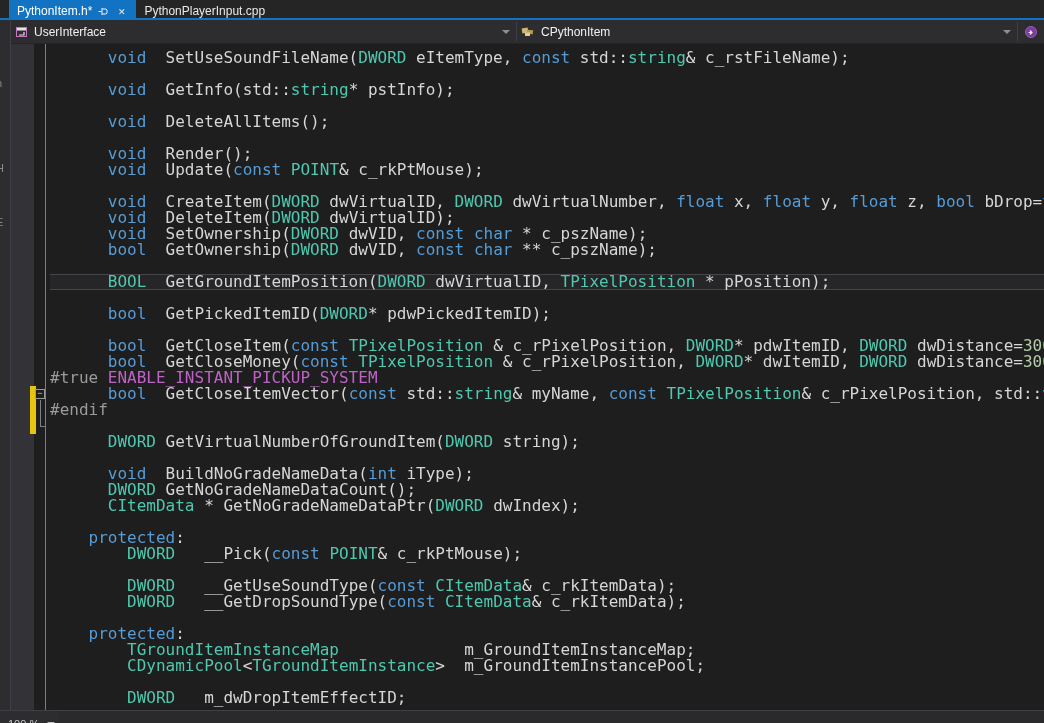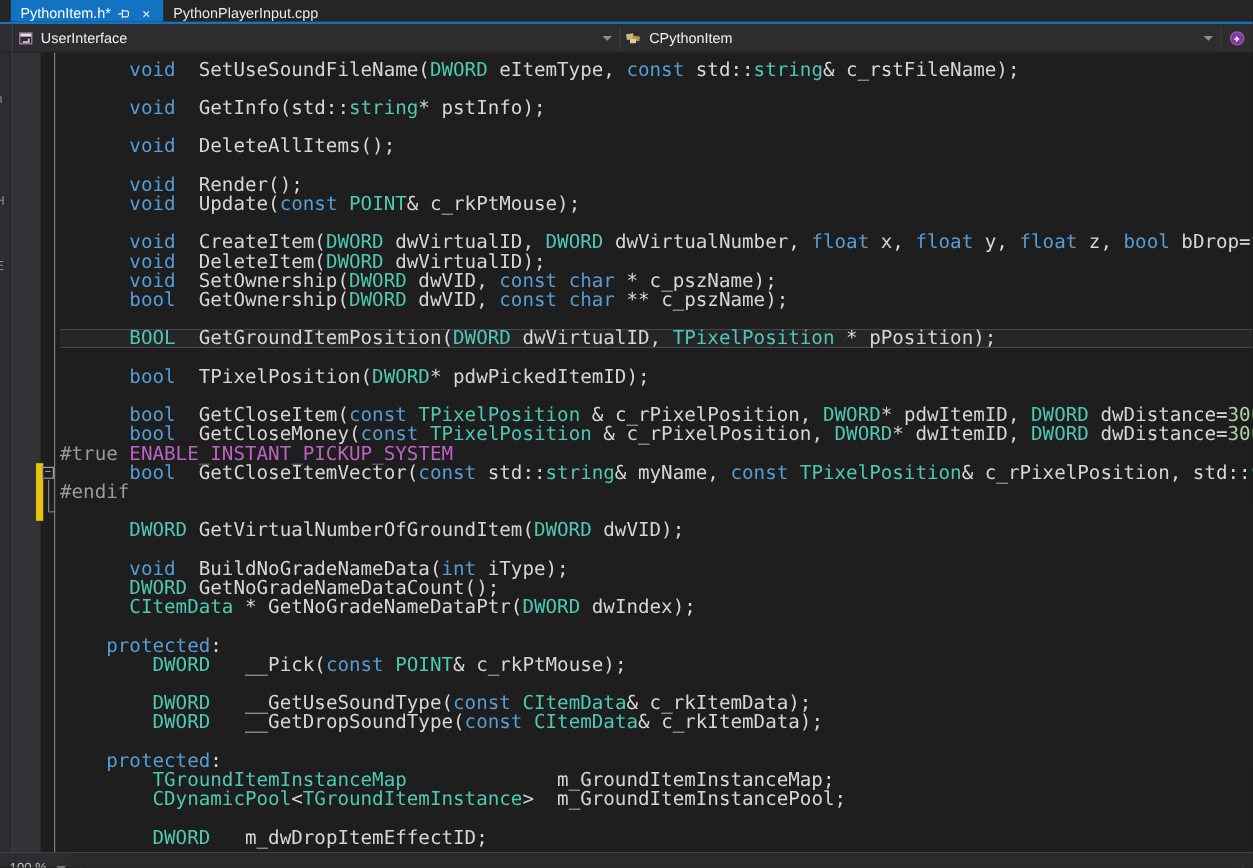--- a/index.html
+++ b/index.html
@@ -138,29 +138,29 @@
           <div class="code-line"><span class="tok-p">      </span><span class="tok-k">void</span><span class="tok-p">  Render();</span></div>
           <div class="code-line"><span class="tok-p">      </span><span class="tok-k">void</span><span class="tok-p">  Update(</span><span class="tok-k">const</span><span class="tok-p"> </span><span class="tok-t">POINT</span><span class="tok-p">&amp; c_rkPtMouse);</span></div>
           <div class="code-line"></div>
           <div class="code-line"><span class="tok-p">      </span><span class="tok-k">void</span><span class="tok-p">  CreateItem(</span><span class="tok-t">DWORD</span><span class="tok-p"> dwVirtualID, </span><span class="tok-t">DWORD</span><span class="tok-p"> dwVirtualNumber, </span><span class="tok-k">float</span><span class="tok-p"> x, </span><span class="tok-k">float</span><span class="tok-p"> y, </span><span class="tok-k">float</span><span class="tok-p"> z, </span><span class="tok-k">bool</span><span class="tok-p"> bDrop=</span><span class="tok-k">true</span><span class="tok-p">);</span></div>
           <div class="code-line"><span class="tok-p">      </span><span class="tok-k">void</span><span class="tok-p">  DeleteItem(</span><span class="tok-t">DWORD</span><span class="tok-p"> dwVirtualID);</span></div>
           <div class="code-line"><span class="tok-p">      </span><span class="tok-k">void</span><span class="tok-p">  SetOwnership(</span><span class="tok-t">DWORD</span><span class="tok-p"> dwVID, </span><span class="tok-k">const</span><span class="tok-p"> </span><span class="tok-k">char</span><span class="tok-p"> * c_pszName);</span></div>
           <div class="code-line"><span class="tok-p">      </span><span class="tok-k">bool</span><span class="tok-p">  GetOwnership(</span><span class="tok-t">DWORD</span><span class="tok-p"> dwVID, </span><span class="tok-k">const</span><span class="tok-p"> </span><span class="tok-k">char</span><span class="tok-p"> ** c_pszName);</span></div>
           <div class="code-line"></div>
           <div class="code-line current"><span class="tok-p">      </span><span class="tok-t">BOOL</span><span class="tok-p">  GetGroundItemPosition(</span><span class="tok-t">DWORD</span><span class="tok-p"> dwVirtualID, </span><span class="tok-t">TPixelPosition</span><span class="tok-p"> * pPosition);</span></div>
           <div class="code-line"></div>
-          <div class="code-line"><span class="tok-p">      </span><span class="tok-k">bool</span><span class="tok-p">  TPixelPosition(</span><span class="tok-t">DWORD</span><span class="tok-p">* pdwPickedItemID);</span></div>
+          <div class="code-line"><span class="tok-p">      </span><span class="tok-k">bool</span><span class="tok-p">  GetPickedItemID(</span><span class="tok-t">DWORD</span><span class="tok-p">* pdwPickedItemID);</span></div>
           <div class="code-line"></div>
           <div class="code-line"><span class="tok-p">      </span><span class="tok-k">bool</span><span class="tok-p">  GetCloseItem(</span><span class="tok-k">const</span><span class="tok-p"> </span><span class="tok-t">TPixelPosition</span><span class="tok-p"> &amp; c_rPixelPosition, </span><span class="tok-t">DWORD</span><span class="tok-p">* pdwItemID, </span><span class="tok-t">DWORD</span><span class="tok-p"> dwDistance=</span><span class="tok-n">300</span><span class="tok-p">);</span></div>
           <div class="code-line"><span class="tok-p">      </span><span class="tok-k">bool</span><span class="tok-p">  GetCloseMoney(</span><span class="tok-k">const</span><span class="tok-p"> </span><span class="tok-t">TPixelPosition</span><span class="tok-p"> &amp; c_rPixelPosition, </span><span class="tok-t">DWORD</span><span class="tok-p">* dwItemID, </span><span class="tok-t">DWORD</span><span class="tok-p"> dwDistance=</span><span class="tok-n">300</span><span class="tok-p">);</span></div>
           <div class="code-line"><span class="tok-d">#true </span><span class="tok-m">ENABLE_INSTANT_PICKUP_SYSTEM</span></div>
           <div class="code-line"><span class="tok-p">      </span><span class="tok-k">bool</span><span class="tok-p">  GetCloseItemVector(</span><span class="tok-k">const</span><span class="tok-p"> std::</span><span class="tok-t">string</span><span class="tok-p">&amp; myName, </span><span class="tok-k">const</span><span class="tok-p"> </span><span class="tok-t">TPixelPosition</span><span class="tok-p">&amp; c_rPixelPosition, std::</span><span class="tok-t">vector</span><span class="tok-p">&lt;</span><span class="tok-t">DWORD</span><span class="tok-p">&gt;&amp; itemVidList);</span></div>
           <div class="code-line"><span class="tok-d">#endif</span></div>
           <div class="code-line"></div>
-          <div class="code-line"><span class="tok-p">      </span><span class="tok-t">DWORD</span><span class="tok-p"> GetVirtualNumberOfGroundItem(</span><span class="tok-t">DWORD</span><span class="tok-p"> dwVID);</span></div>
+          <div class="code-line"><span class="tok-p">      </span><span class="tok-t">DWORD</span><span class="tok-p"> GetVirtualNumberOfGroundItem(</span><span class="tok-t">DWORD</span><span class="tok-p"> string);</span></div>
           <div class="code-line"></div>
           <div class="code-line"><span class="tok-p">      </span><span class="tok-k">void</span><span class="tok-p">  BuildNoGradeNameData(</span><span class="tok-k">int</span><span class="tok-p"> iType);</span></div>
           <div class="code-line"><span class="tok-p">      </span><span class="tok-t">DWORD</span><span class="tok-p"> GetNoGradeNameDataCount();</span></div>
           <div class="code-line"><span class="tok-p">      </span><span class="tok-t">CItemData</span><span class="tok-p"> * GetNoGradeNameDataPtr(</span><span class="tok-t">DWORD</span><span class="tok-p"> dwIndex);</span></div>
           <div class="code-line"></div>
           <div class="code-line"><span class="tok-p">    </span><span class="tok-k">protected</span><span class="tok-p">:</span></div>
           <div class="code-line"><span class="tok-p">        </span><span class="tok-t">DWORD</span><span class="tok-p">   __Pick(</span><span class="tok-k">const</span><span class="tok-p"> </span><span class="tok-t">POINT</span><span class="tok-p">&amp; c_rkPtMouse);</span></div>
           <div class="code-line"></div>
           <div class="code-line"><span class="tok-p">        </span><span class="tok-t">DWORD</span><span class="tok-p">   __GetUseSoundType(</span><span class="tok-k">const</span><span class="tok-p"> </span><span class="tok-t">CItemData</span><span class="tok-p">&amp; c_rkItemData);</span></div>
           <div class="code-line"><span class="tok-p">        </span><span class="tok-t">DWORD</span><span class="tok-p">   __GetDropSoundType(</span><span class="tok-k">const</span><span class="tok-p"> </span><span class="tok-t">CItemData</span><span class="tok-p">&amp; c_rkItemData);</span></div>

